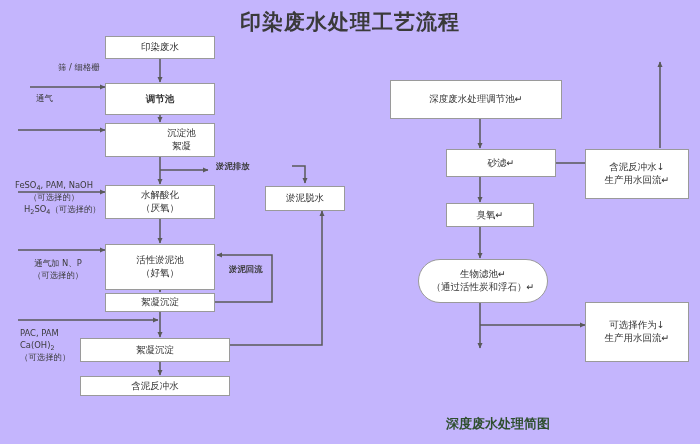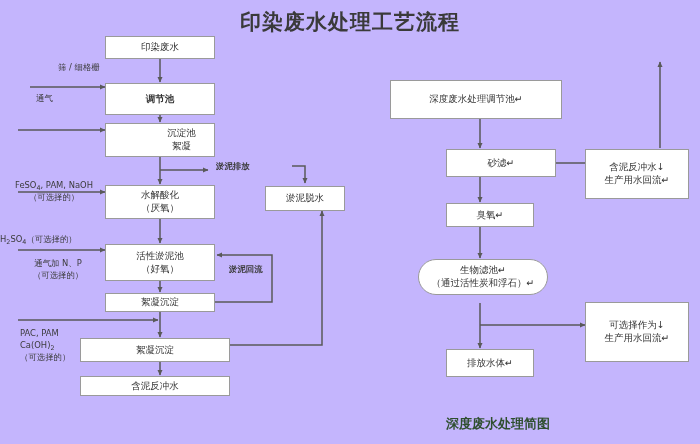--- a/index.html
+++ b/index.html
@@ -145,21 +145,21 @@
   <div class="node" style="left:105px; top:123px; width:110px; height:34px;padding-left:43px;">
     <span class="ln">沉淀池</span>
     <span class="ln">絮凝</span>
   </div>
 
   <div class="node" style="left:105px; top:185px; width:110px; height:34px;">
     <span class="ln">水解酸化</span>
     <span class="ln">（厌氧）</span>
   </div>
 
-  <div class="node" style="left:105px; top:244px; width:110px; height:37px;">
+  <div class="node" style="left:105px; top:244px; width:110px; height:46px;">
     <span class="ln">活性淤泥池</span>
     <span class="ln">（好氧）</span>
   </div>
 
   <div class="node" style="left:105px; top:293px; width:110px; height:19px;">
     <span class="ln">絮凝沉淀</span>
   </div>
 
   <div class="node" style="left:80px; top:338px; width:150px; height:24px;">
     <span class="ln">絮凝沉淀</span>
@@ -179,21 +179,21 @@
 
   <div class="annot" style="left:36px; top:92px;">
     <span>通气</span>
   </div>
 
   <div class="annot center" style="left:6px; top:136px; width:96px;margin-top:43px;">
     <div>FeSO<sub>4</sub>, PAM, NaOH</div>
     <div>（可选择的）</div>
   </div>
 
-  <div class="annot" style="left:0; top:203px;margin-top:30px;">
+  <div class="annot" style="left:24px; top:203px;">
     <div>H<sub>2</sub>SO<sub>4</sub>（可选择的）</div>
   </div>
 
   <div class="annot center" style="left:10px; top:257px; width:96px;">
     <div>通气加 N、P</div>
     <div>（可选择的）</div>
   </div>
 
   <div class="annot" style="left:20px; top:327px;">
     <div>PAC, PAM</div>
@@ -214,28 +214,25 @@
   </div>
 
   <div class="node" style="left:446px; top:149px; width:110px; height:28px;">
     <span class="ln">砂滤↵</span>
   </div>
 
   <div class="node" style="left:446px; top:203px; width:88px; height:24px;">
     <span class="ln">臭氧↵</span>
   </div>
 
-  <div class="node" style="left:418px; top:259px; width:130px; height:36px;border-radius:22px;">
+  <div class="node" style="left:418px; top:259px; width:130px; height:44px;border-radius:22px;">
     <span class="ln">生物滤池↵</span>
     <span class="ln">（通过活性炭和浮石）↵</span>
   </div>
 
-  <div class="node" style="left:446px; top:349px; width:88px; height:28px;">
-    <span class="ln">排放水体↵</span>
-  </div>
 
   <div class="node" style="left:585px; top:149px; width:104px; height:50px;">
     <span class="ln">含泥反冲水↓</span>
     <span class="ln">生产用水回流↵</span>
   </div>
 
   <div class="node" style="left:585px; top:302px; width:104px; height:60px;">
     <span class="ln">可选择作为↓</span>
     <span class="ln">生产用水回流↵</span>
   </div>

